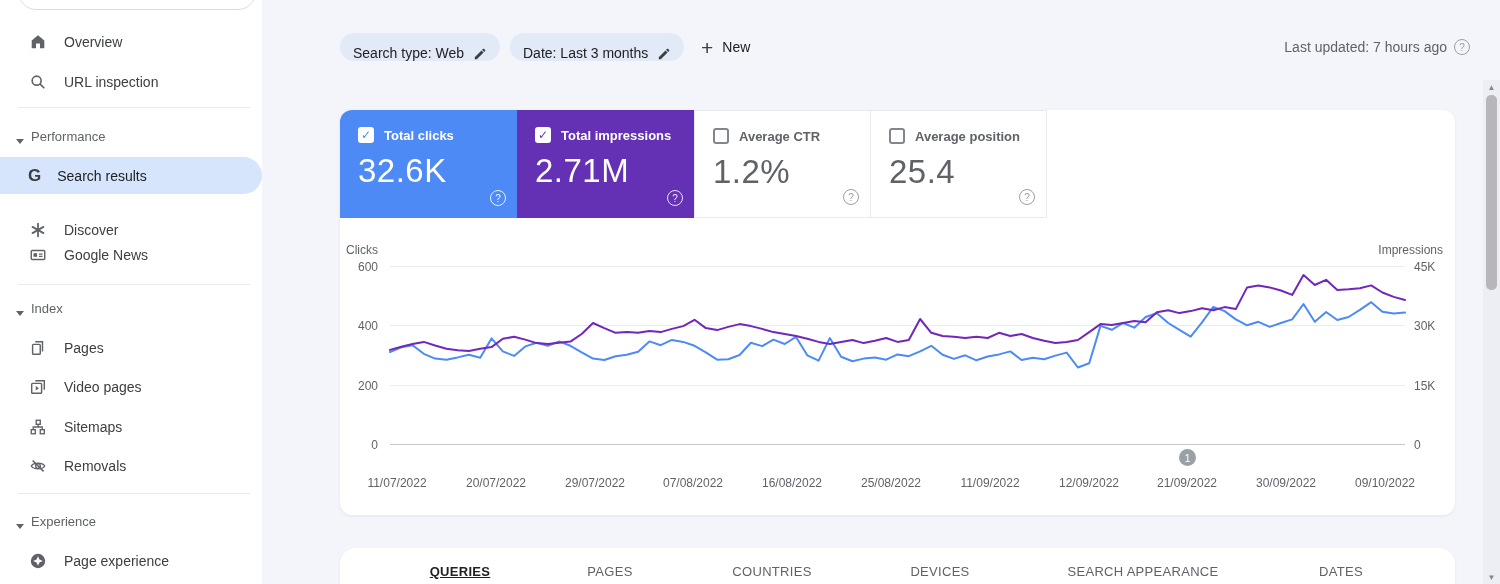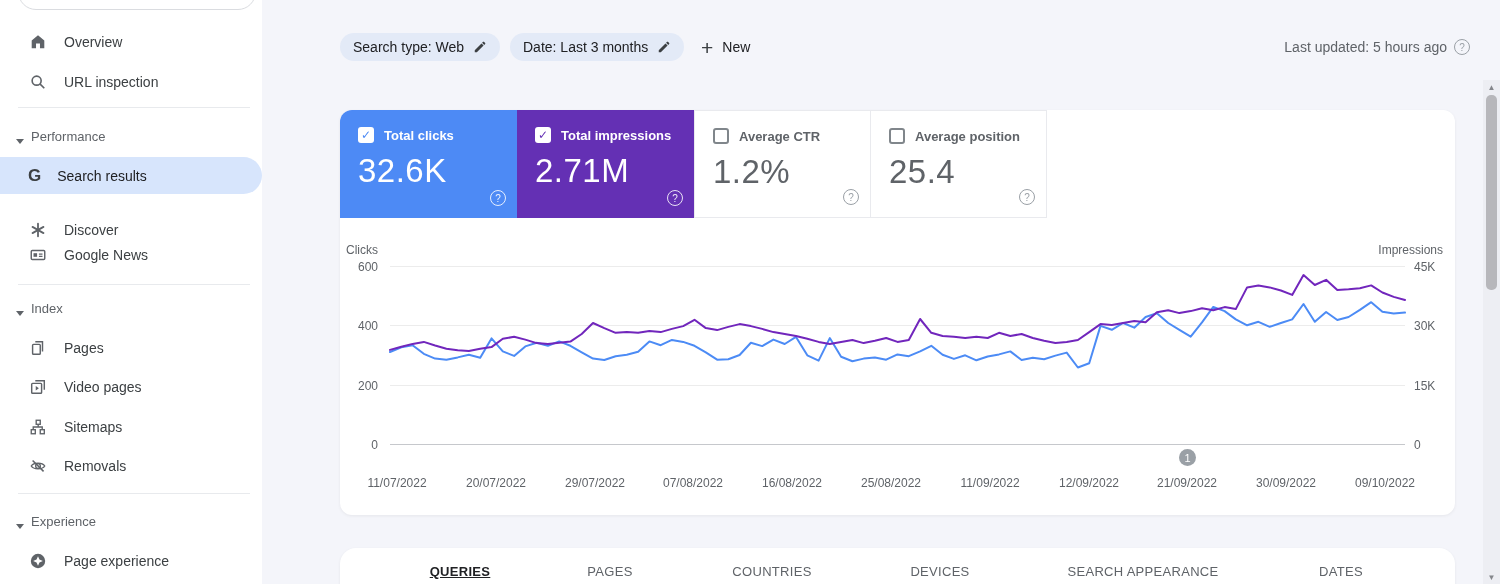--- a/index.html
+++ b/index.html
@@ -19,21 +19,21 @@
   .caret { width:0; height:0; border-left:4px solid transparent; border-right:4px solid transparent;
            border-top:5px solid #5f6368; }
   .side-divider { position:absolute; left:18px; width:232px; height:1px; background:#e8eaed; }
   .active-pill { position:absolute; left:0; top:157px; width:262px; height:37px; background:#d7e5fc;
                  border-radius:0 20px 20px 0; display:flex; align-items:center; gap:16px;
                  padding-left:28px; font-size:14px; color:#202124; cursor:pointer; }
   .gicon { font-weight:bold; font-size:17px; color:#3c4043; }
 
   
   .chip { position:absolute; top:33px; height:28px; background:#e3eaf7; border-radius:14px;
-          display:flex; align-items:center; gap:9px; padding:0 13px; font-size:14px; color:#202124; cursor:pointer; }
+          display:flex; align-items:flex-end; gap:9px; padding:0 13px; font-size:14px; color:#202124; cursor:pointer; }
   .chip svg { display:block; }
   .new-btn { position:absolute; top:33px; left:701px; height:28px; display:flex; align-items:center;
              gap:9px; font-size:14px; color:#202124; cursor:pointer; }
   .plus { font-size:21px; font-weight:300; color:#3c4043; line-height:21px; }
   .last-updated { position:absolute; top:39px; right:30px; display:flex; align-items:center; gap:7px;
                   font-size:14px; color:#5f6368; }
   .qmark { width:16px; height:16px; border:1.4px solid #9aa0a6; border-radius:50%; color:#9aa0a6;
            font-size:10px; display:flex; align-items:center; justify-content:center; cursor:pointer; }
 
   
@@ -230,21 +230,21 @@
         </svg>
     </span>
   </div>
 
   <div class="new-btn">
     <span class="plus">+</span>
     <span>New</span>
   </div>
 
   <div class="last-updated">
-    <span>Last updated: 5 hours ago</span>
+    <span>Last updated: 7 hours ago</span>
     <span class="qmark">?</span>
   </div>
 
   <div class="chart-card"></div>
 
   <div class="metric-card m0" style="background: rgb(77, 138, 245); color: rgb(255, 255, 255);">
     <div class="metric-head">
       <span class="cb checked">
           <span class="ck" style="color: rgb(77, 138, 245);">✓</span>
         </span>

